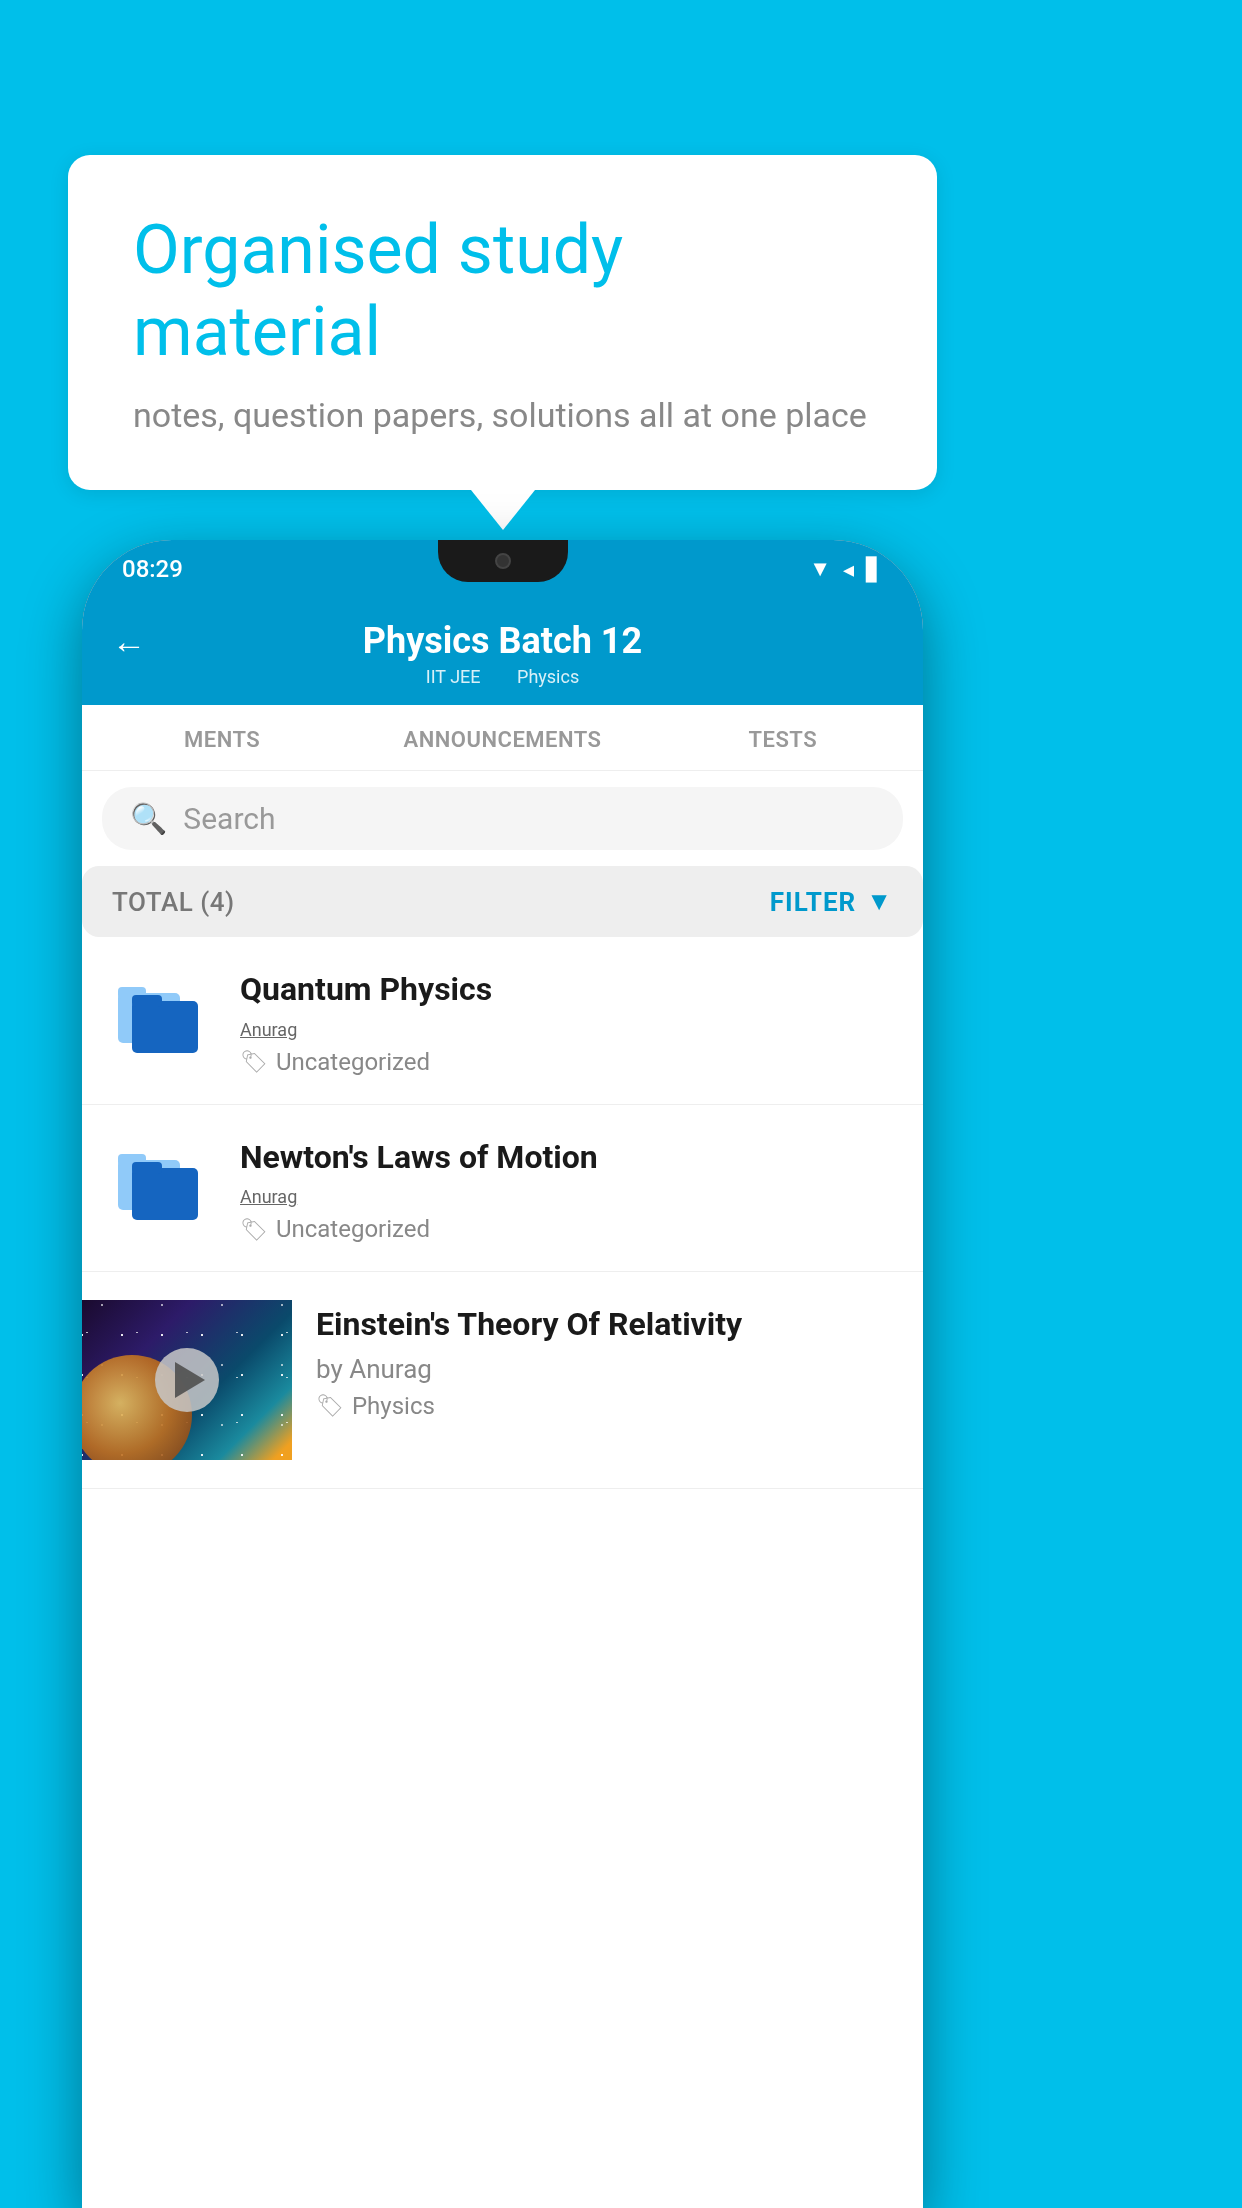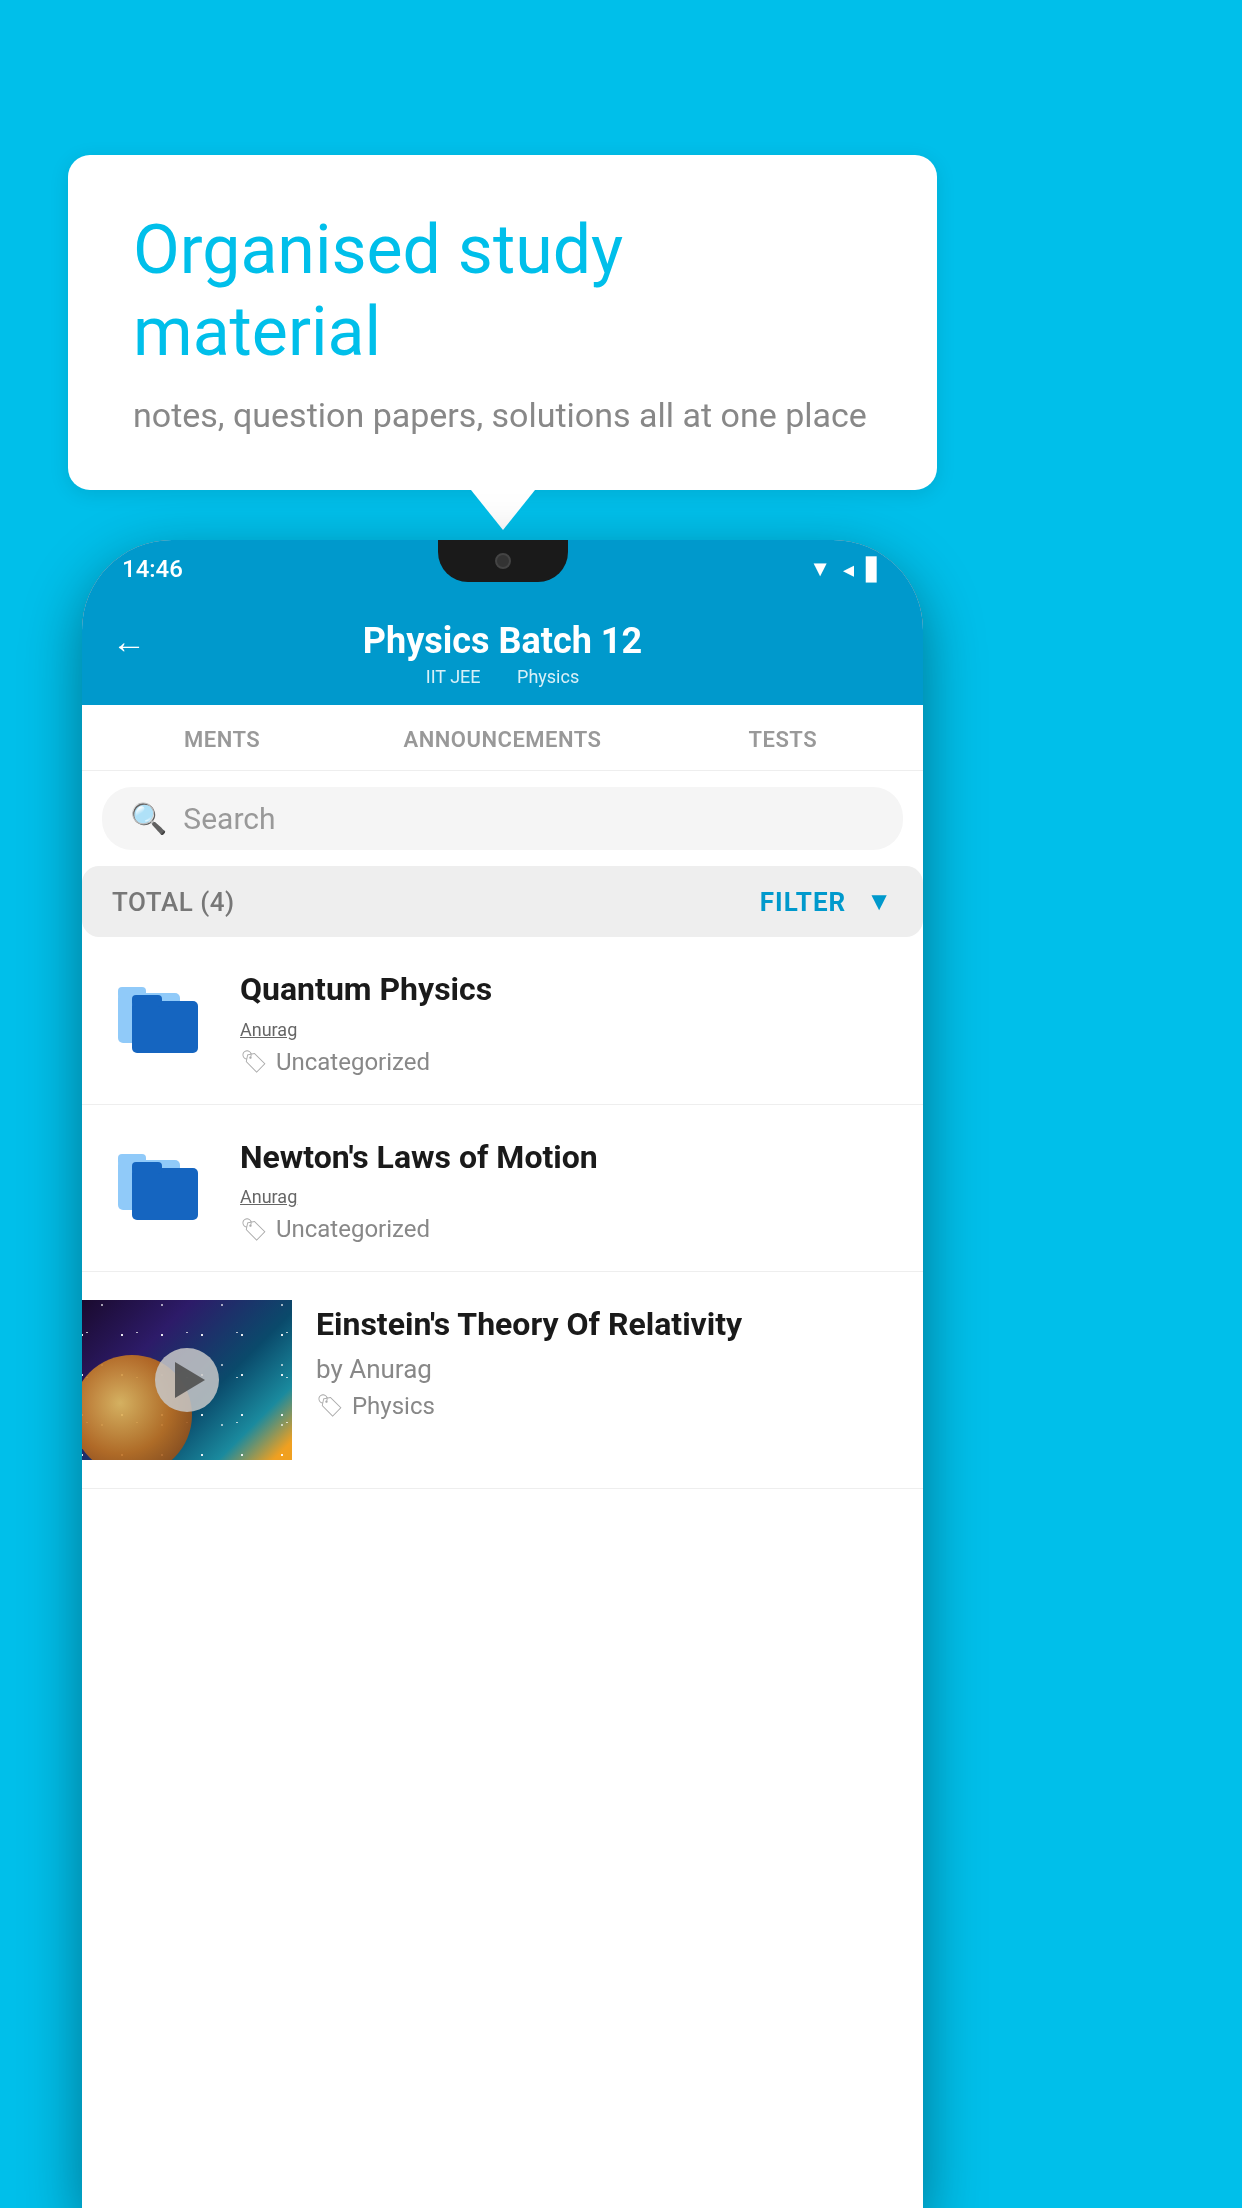--- a/index.html
+++ b/index.html
@@ -239,21 +239,21 @@
     .total-label {
       color: #777;
       font-size: 26px;
       font-weight: 500;
       letter-spacing: 0.5px;
     }
 
     .filter-btn {
       display: flex;
       align-items: center;
-      gap: 20px;
+      gap: 10px;
       color: #0099CC;
       font-size: 26px;
       font-weight: 700;
       letter-spacing: 1px;
       cursor: pointer;
       margin-left: 32px;
     }
 
     .filter-icon {
       font-size: 26px;
@@ -433,21 +433,21 @@
       <div class="bubble-title">Organised study material</div>
       <div class="bubble-subtitle">notes, question papers, solutions all at one place</div>
     </div>
     <div class="speech-bubble-arrow"></div>
   </div>
 
   <div class="phone-frame">
     <div class="phone-screen">
 
       <div class="phone-top-bar">
-        <span class="status-time">14:46</span>
+        <span class="status-time">08:29</span>
         <div class="notch">
           <div class="notch-camera"></div>
         </div>
         <div class="status-icons">
           <span class="wifi-icon">▼</span>
           <span class="signal-icon">◂</span>
           <span class="battery-icon">▋</span>
         </div>
       </div>
 

